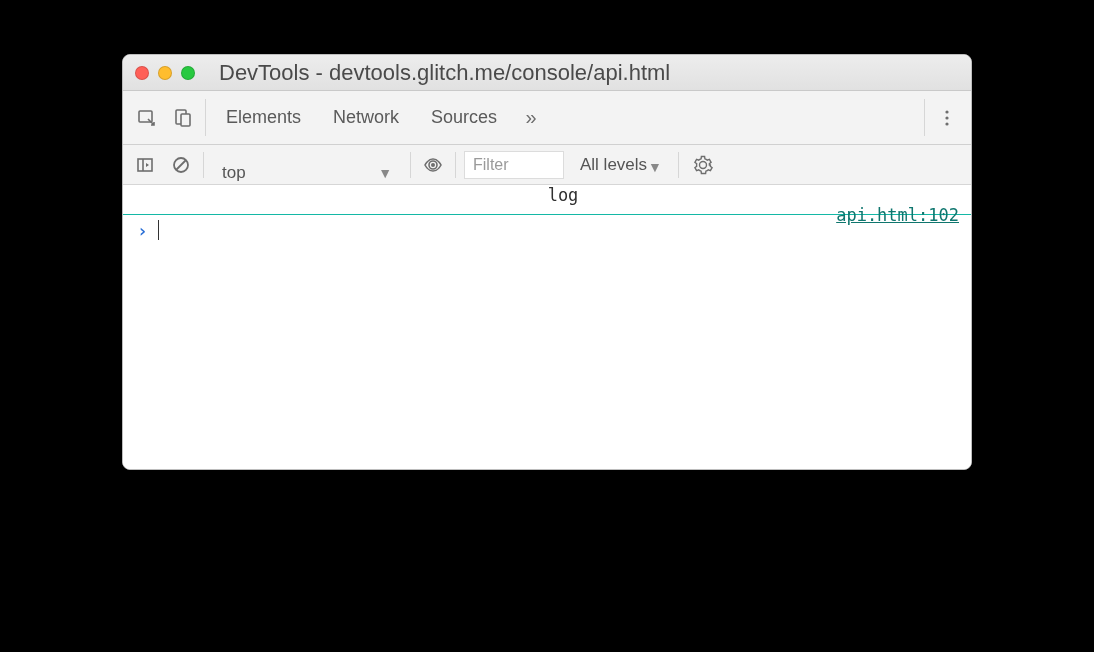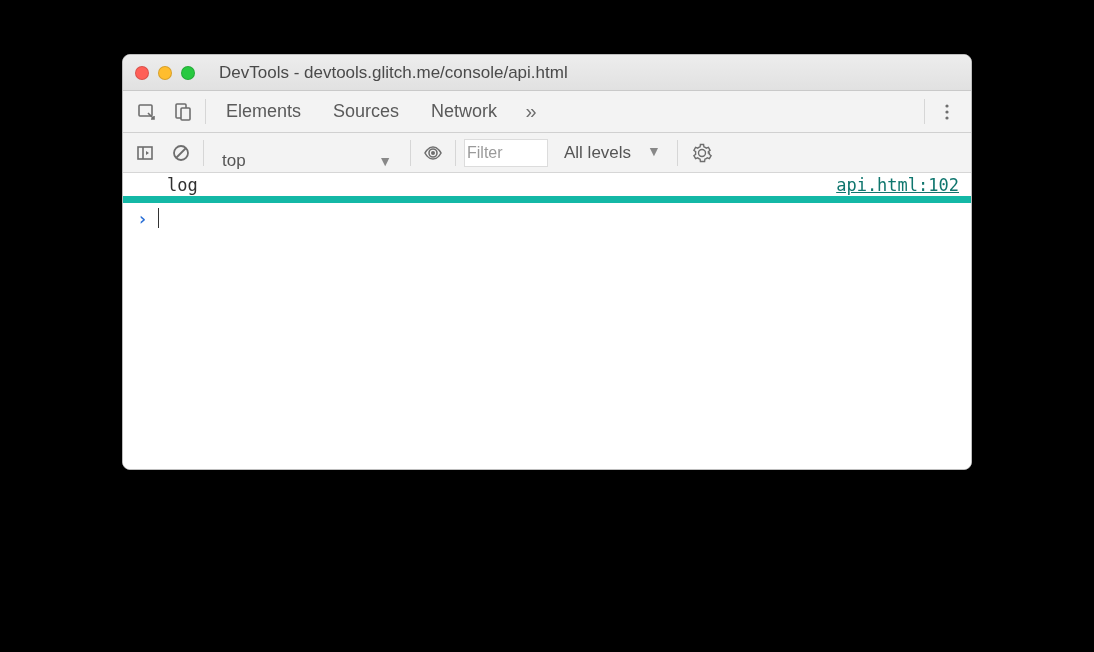--- a/index.html
+++ b/index.html
@@ -32,24 +32,24 @@
     display: flex;
     align-items: center;
     padding: 0 12px;
     gap: 8px;
   }
   .traffic { display: flex; gap: 9px; margin-right: 10px;}
   .tl-btn { width: 14px; height: 14px; border-radius: 50%; border: 0.5px solid rgba(0,0,0,0.15);}
   .tl-close { background: #ff5f57; }
   .tl-min { background: #ffbd2e; }
   .tl-max { background: #28c940; }
-  .title-text { flex: 0 0 auto; color: #4a4a4a; font-size: 17px; margin-left: 6px;}
+  .title-text { flex: 0 0 auto; color: #4a4a4a; font-size: 22px; margin-left: 6px;}
   
   .tabsbar {
-    height: 42px;
+    height: 54px;
     background: #f3f3f3;
     border-bottom: 1px solid #d0d0d0;
     display: flex;
     align-items: stretch;
     padding: 0 6px;
   }
   .tb-iconbtn {
     width: 36px;
     display: flex;
     align-items: center;
@@ -100,39 +100,40 @@
     min-width: 190px;
     justify-content: space-between;
     margin-top: 16px;
   }
   .ctx-select .caret { color:#888; font-size:14px;}
   .toolbar .vdiv { width:1px; background:#d6d6d6; height:26px; }
   .filter-input {
     border: 1px solid #dcdcdc;
     background: #fff;
     height: 28px;
-    width: 84px;
-    padding: 0 2px;
+    width: 100px;
+    padding: 0 8px;
     font-size: 16px;
     color: #333;
   }
   .filter-input::placeholder { color:#9a9a9a; }
   .levels {
-    display:flex; align-items:flex-start; gap:16px;
+    display:flex; align-items:flex-end; gap:1px;
     color:#555; font-size:17px; padding: 0 8px;
   }
   .levels .caret { font-size:14px; color:#888;}
   .gear { width:32px; display:flex; align-items:center; justify-content:center; color:#6e6e6e;}
   
   .console-body { flex:1; background:#fff; font-family: Menlo, Consolas, monospace; font-size:17px; }
   .log-row {
     display:flex; align-items:center;
     height: 30px;
-    border-bottom: 7px solid #14b8a6;
+    border-bottom: 1px solid #14b8a6;
     padding: 0 12px 0 44px;
+    flex-direction: column;
   }
   .log-msg { color:#303030; }
   .log-src { margin-left:auto; color:#0f766e; text-decoration: underline; cursor:pointer;}
   .prompt-row {
     display:flex; align-items:center;
     height: 30px;
     padding: 0 12px 0 14px;
     gap: 10px;
   }
   .prompt-caret { color:#2a6fd6; font-weight:bold; font-size:18px;}
@@ -162,22 +163,22 @@
       </svg>
     </div>
     <div class="tb-iconbtn">
       <svg width="20" height="20" viewBox="0 0 20 20" fill="none" stroke="currentColor" stroke-width="1.6">
         <rect x="3" y="2" width="10" height="14" rx="1"></rect>
         <rect x="8" y="6" width="9" height="12" rx="1" fill="#f3f3f3"></rect>
       </svg>
     </div>
     <div class="tb-divider"></div>
     <div class="tab">Elements</div>
+    <div class="tab">Network</div>
     <div class="tab">Sources</div>
-    <div class="tab">Network</div>
     <div class="tb-more">»</div>
     <div class="tb-spacer"></div>
     <div class="tb-divider"></div>
     <div class="tb-kebab">
       <svg width="18" height="18" viewBox="0 0 18 18" fill="#6e6e6e">
         <circle cx="9" cy="3" r="1.6"></circle>
           <circle cx="9" cy="9" r="1.6"></circle>
           <circle cx="9" cy="15" r="1.6"></circle>
       </svg>
     </div>

